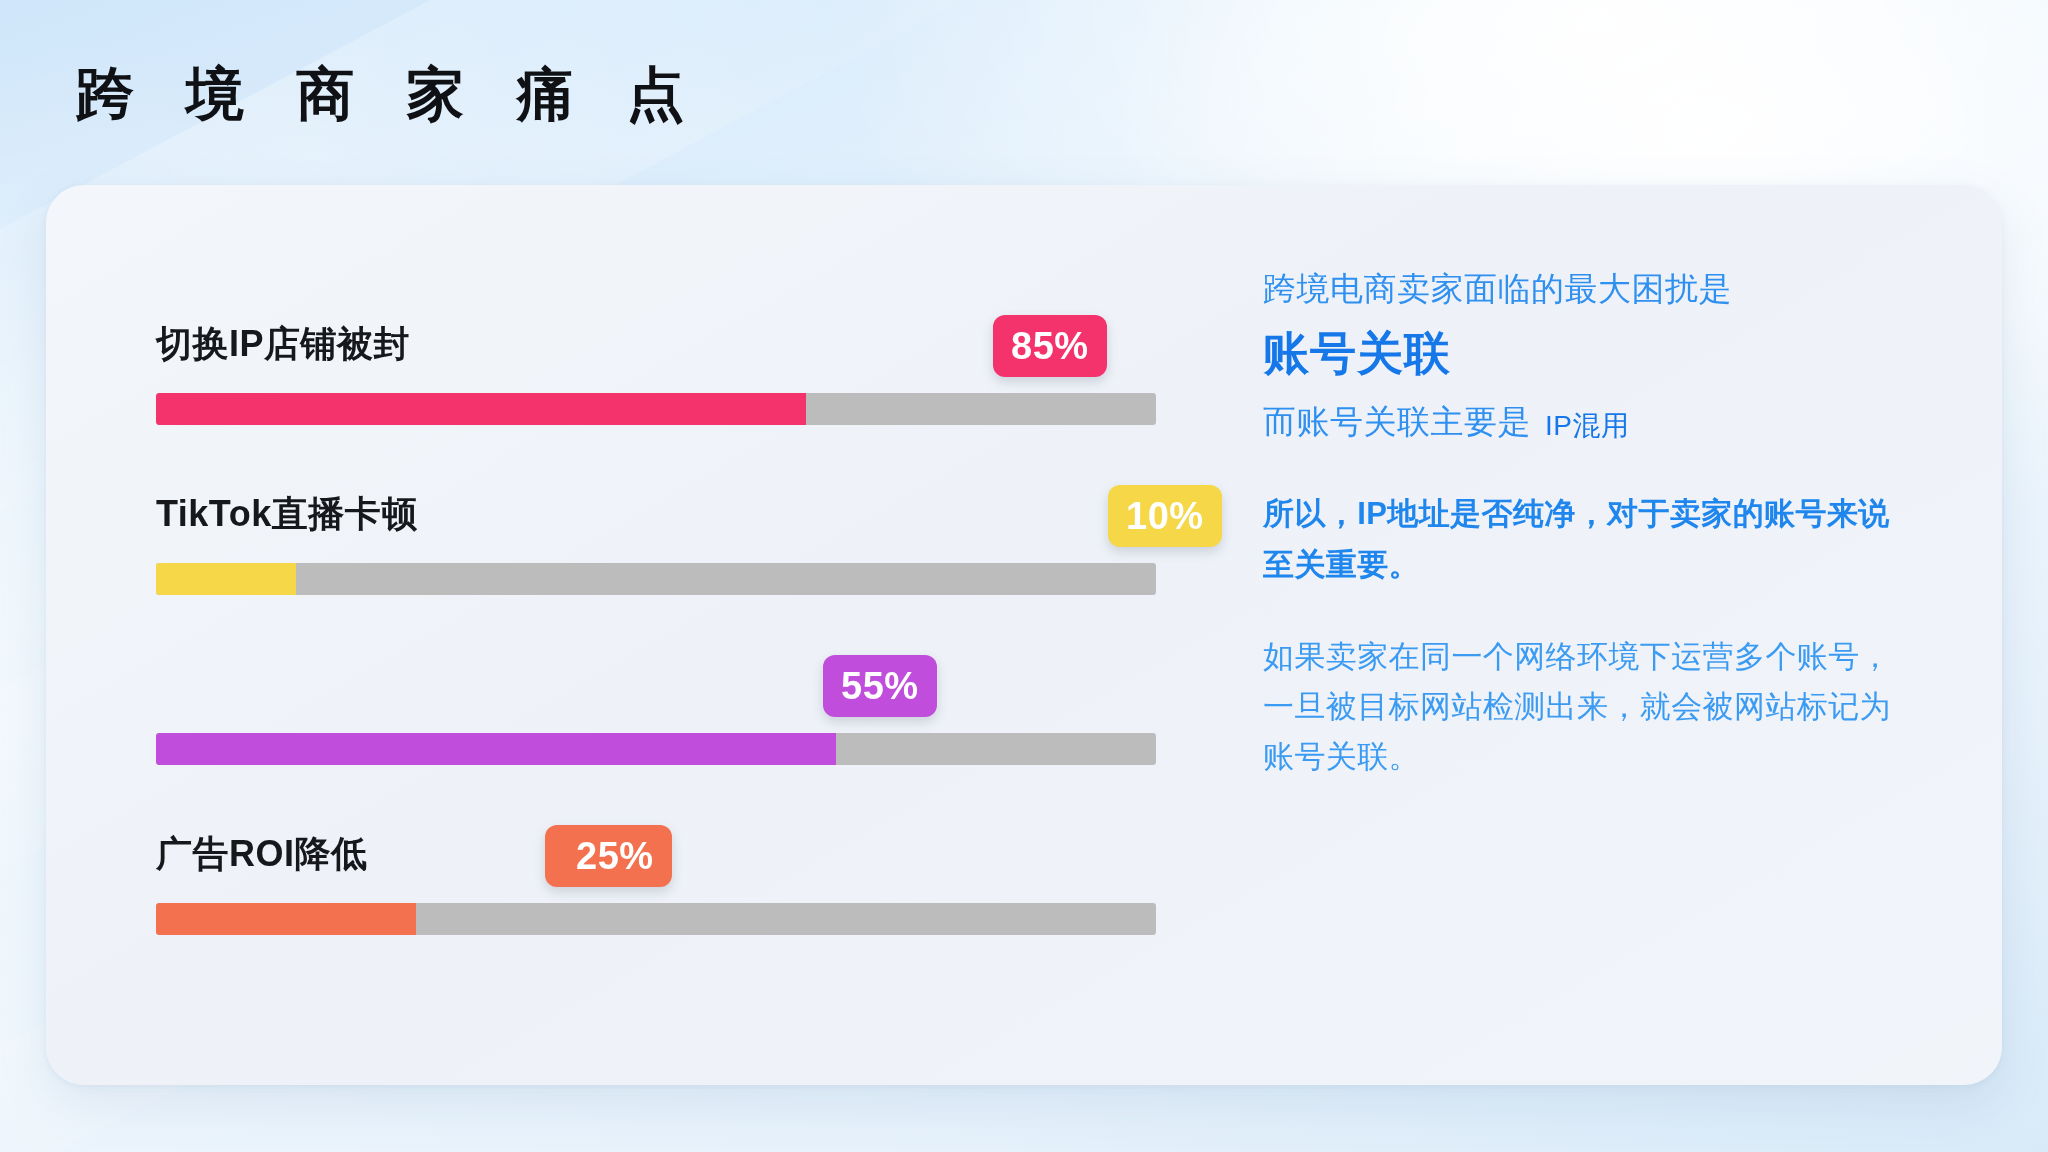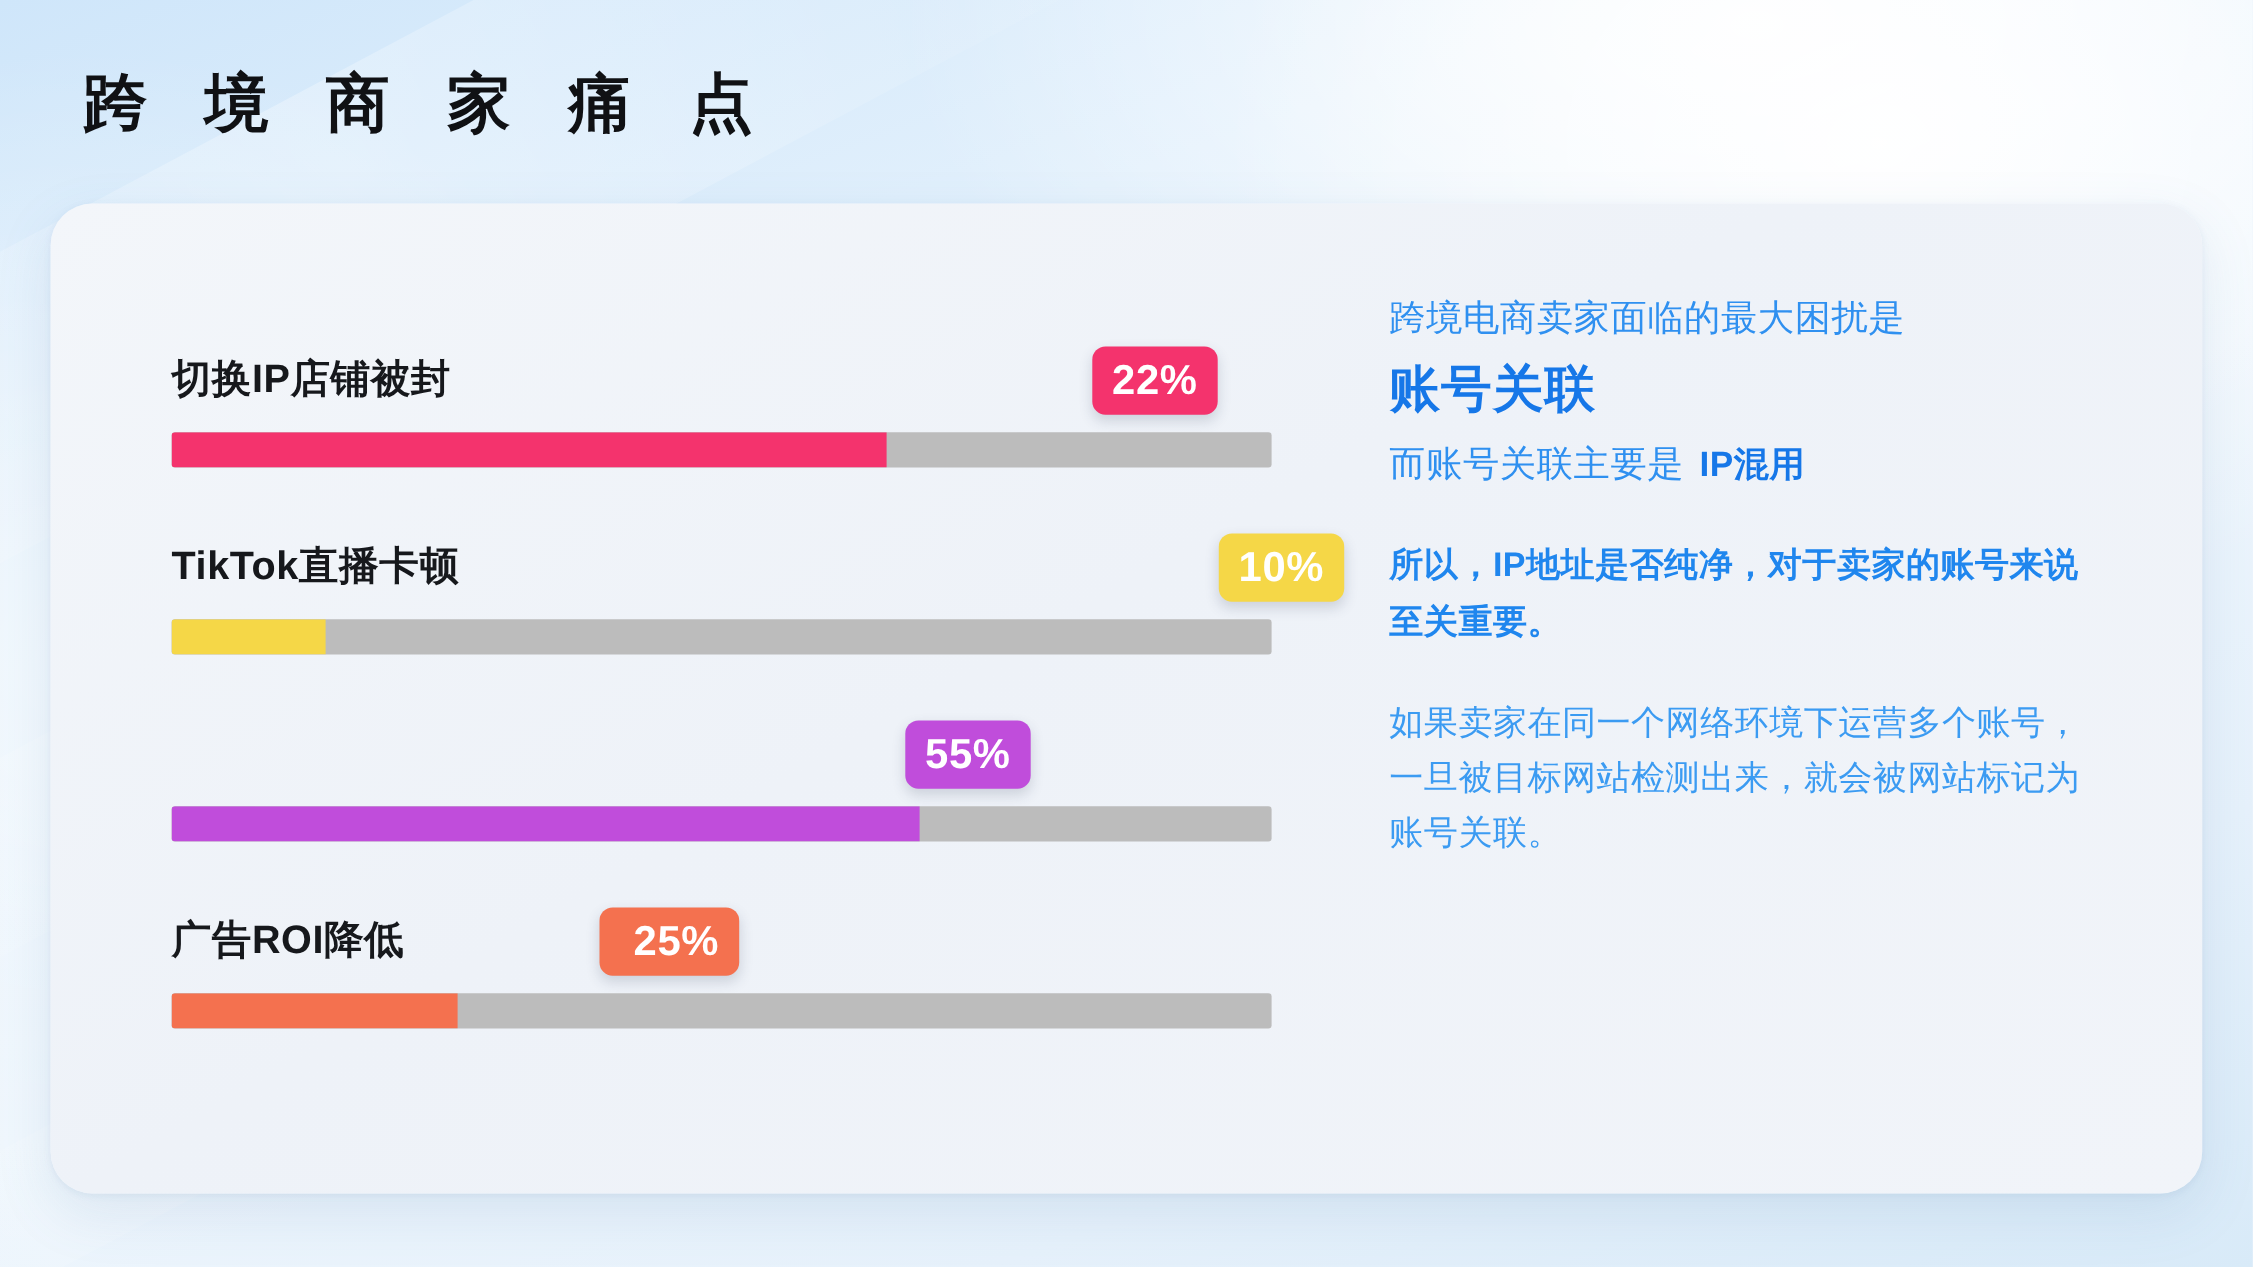--- a/index.html
+++ b/index.html
@@ -148,22 +148,22 @@
     font-size: 33px;
     line-height: 1.55;
     margin-top: 12px;
     color: #2f90f0;
     letter-spacing: .5px;
     display: flex;
     align-items: flex-end;
     gap: 14px;
   }
   .lead-mix .accent {
-    font-size: 32px;
-    font-weight: 700;
+    font-size: 28px;
+    font-weight: 400;
     color: #1677e8;
   }
   .para {
     font-size: 31px;
     line-height: 1.62;
     color: #3b9bf2;
     margin-top: 42px;
     letter-spacing: .4px;
     max-width: 800px;
   }
@@ -184,21 +184,21 @@
 
   <div class="page-title">跨 境 商 家 痛 点</div>
 
   <div class="card">
 
     <div class="chart-panel">
 
       <div class="bar-row">
         <div class="bar-head">
           <div class="bar-label">切换IP店铺被封</div>
-          <div class="badge" style="background: rgb(244, 51, 109); left: 885px;">22%</div>
+          <div class="badge" style="background: rgb(244, 51, 109); left: 885px;">85%</div>
         </div>
         <div class="track">
           <div class="fill" style="background: rgb(244, 51, 109); width: 65%;"></div>
         </div>
       </div>
 
       <div class="bar-row">
         <div class="bar-head">
           <div class="bar-label">TikTok直播卡顿</div>
           <div class="badge" style="background: rgb(245, 215, 71); left: 1000px;">10%</div>

